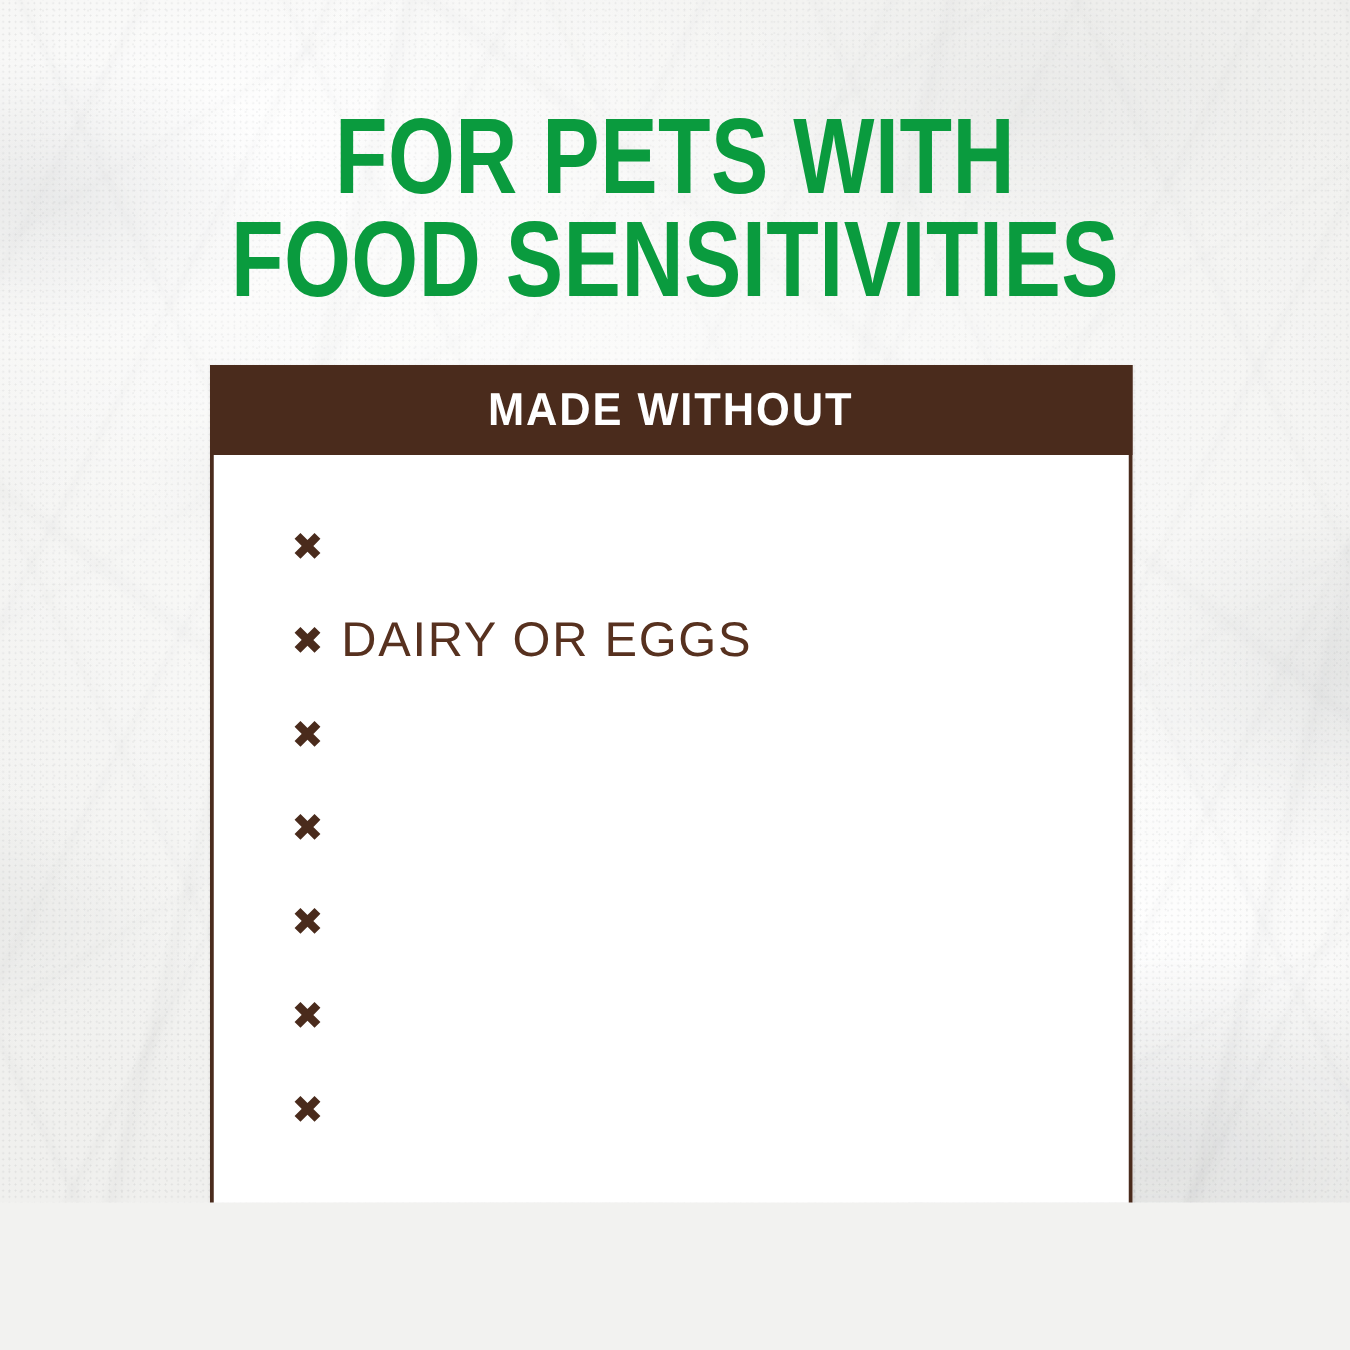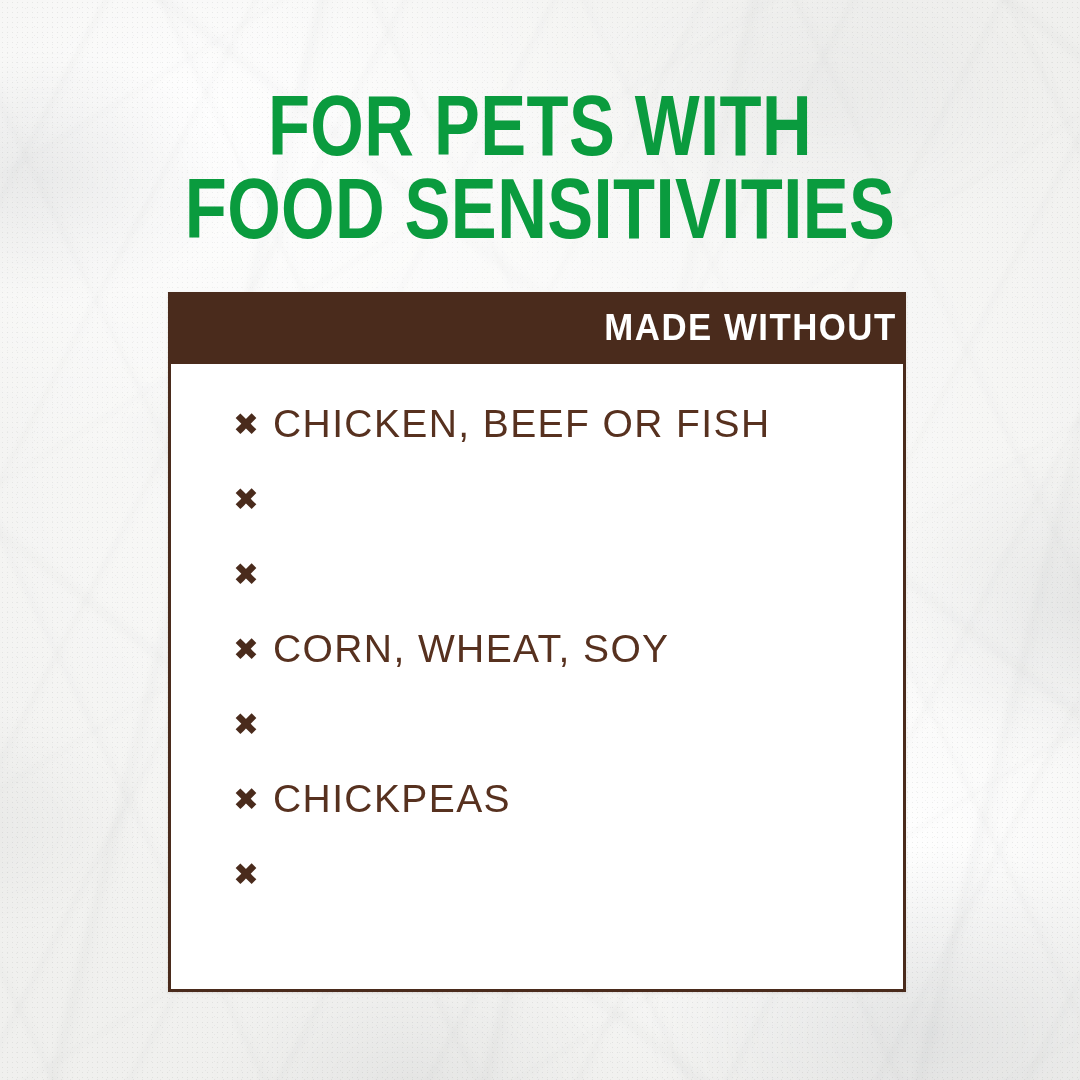--- a/index.html
+++ b/index.html
@@ -14,21 +14,21 @@
   body {
     font-family: "Liberation Sans", sans-serif;
     position: relative;
     background-color: #f2f2f0;
   }
 
   
   #stage {
     position: relative;
     width: 1080px;
-    height: 1080px;
+    height: 962px;
     overflow: hidden;
     background-color: #f4f4f2;
   }
 
   .marble-base {
     position: absolute;
     inset: 0;
     background:
       radial-gradient(ellipse 60% 45% at 18% 12%, #ffffff 0%, rgba(255,255,255,0) 70%),
       radial-gradient(ellipse 55% 40% at 82% 78%, #ffffff 0%, rgba(255,255,255,0) 70%),
@@ -158,22 +158,22 @@
     border: 3px solid #4a2b1c;
     box-sizing: border-box;
     box-shadow: 0 1px 3px rgba(80,60,50,.10);
   }
 
   .card-header {
     height: 72px;
     background: #4a2b1c;
     display: flex;
     align-items: center;
-    justify-content: flex-end;
-    margin: -3px -3px 2px -3px;
+    justify-content: center;
+    margin: -3px -3px 16px -3px;
   }
 
   .card-header-title {
     color: #ffffff;
     font-family: "Liberation Sans Narrow", "Liberation Sans", sans-serif;
     font-weight: 700;
     font-size: 37px;
     letter-spacing: 1.6px;
     text-transform: uppercase;
     transform: scaleX(0.94);
@@ -242,43 +242,41 @@
 
     <div class="card-header">
       <span class="card-header-title">MADE WITHOUT</span>
     </div>
 
     <div class="card-body">
       <ul class="made-without-list">
 
         <li class="mw-item">
           <span class="mw-x">✖</span>
-          <span class="mw-text">CHICKEN, BEEF OR FISH</span>
-        </li>
-
-        <li class="mw-item">
-          <span class="mw-x">✖</span>
-        </li>
-
-        <li class="mw-item">
-          <span class="mw-x">✖</span>
-        </li>
-
-        <li class="mw-item">
-          <span class="mw-x">✖</span>
-          <span class="mw-text">CORN, WHEAT, SOY</span>
-        </li>
-
-        <li class="mw-item">
-          <span class="mw-x">✖</span>
-        </li>
-
-        <li class="mw-item">
-          <span class="mw-x">✖</span>
-          <span class="mw-text">CHICKPEAS</span>
+        </li>
+
+        <li class="mw-item">
+          <span class="mw-x">✖</span>
+          <span class="mw-text">DAIRY OR EGGS</span>
+        </li>
+
+        <li class="mw-item">
+          <span class="mw-x">✖</span>
+        </li>
+
+        <li class="mw-item">
+          <span class="mw-x">✖</span>
+        </li>
+
+        <li class="mw-item">
+          <span class="mw-x">✖</span>
+        </li>
+
+        <li class="mw-item">
+          <span class="mw-x">✖</span>
         </li>
 
         <li class="mw-item">
           <span class="mw-x">✖</span>
         </li>
 
       </ul>
     </div>
 
   </div>

